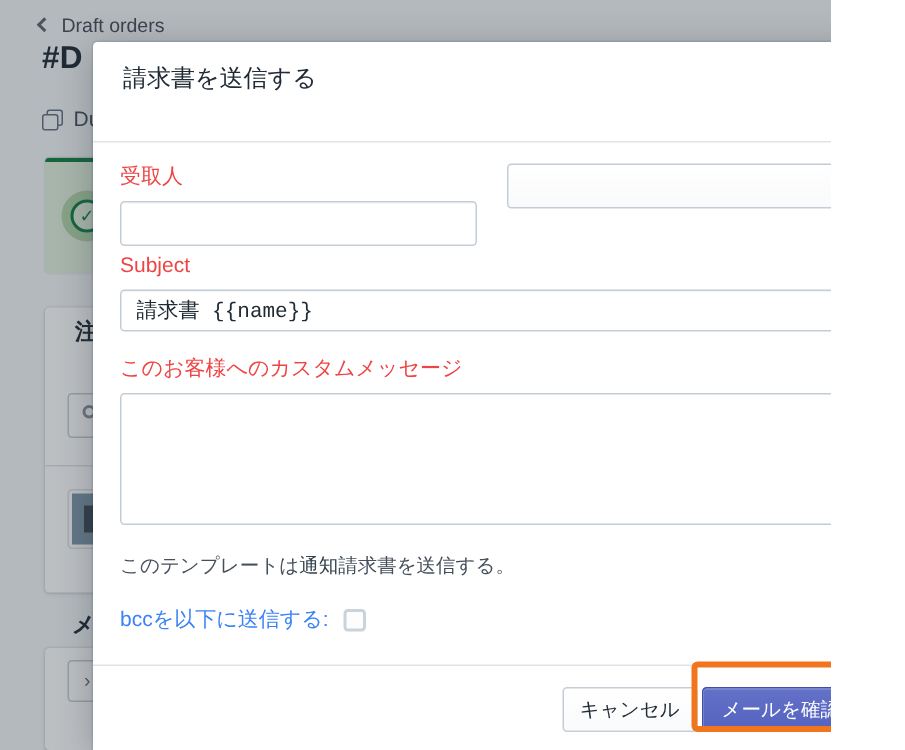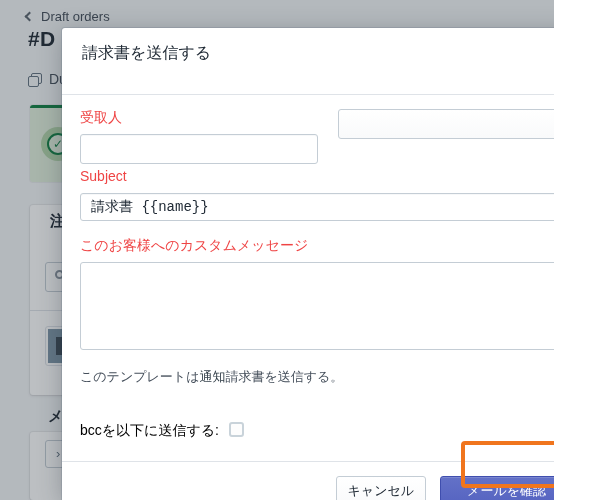--- a/index.html
+++ b/index.html
@@ -63,28 +63,28 @@
   .row-subject .text-input { height:28px; }
   .row-message { margin-top:16px; }
   .ta-wrap { position:relative; }
   .textarea { width:100%; height:88px; border:1px solid #c4cdd5; border-radius:3px; padding:6px 10px; font-size:14px; resize:none;
               font-family:inherit; color:#212b36; outline:none; display:block; }
   .grip { position:absolute; right:3px; bottom:4px; }
 
   .template-note { margin-top:18px; font-size:13px; color:#454f5b; }
   .note-link { color:#34404a; cursor:pointer; }
 
-  .bcc-row { margin-top:36px; font-size:14px; color:#000000; display:flex; }
+  .bcc-row { margin-top:18px; font-size:14px; color:#3b82f6; display:flex; align-items:center; }
   .checkbox { display:inline-block; width:15px; height:15px; border:2px solid #c9d3da; border-radius:3px; background:#fdfdfd; margin-left:10px; cursor:pointer; }
 
   .footer-divider { margin:21px -18px 0; border-top:1px solid #dfe3e8; }
   .modal-footer { padding:14px 20px; display:flex; justify-content:flex-end; align-items:center; }
   .btn { height:30px; border-radius:3px; font-size:13px; font-family:inherit; cursor:pointer; display:inline-flex; align-items:center; }
   .btn-cancel { background:linear-gradient(to bottom,#fff,#f9fafb); border:1px solid #c4cdd5; color:#212b36; padding:0 11px; }
-  .btn-primary { background:linear-gradient(to bottom,#6371c7,#5563c1); border:1px solid #3f4eae; color:#fff; padding:0 26px; margin-left:14px;
+  .btn-primary { background:linear-gradient(to bottom,#6371c7,#5563c1); border:1px solid #3f4eae; color:#fff; padding:0 12px; margin-left:3px;
                  box-shadow:inset 0 1px 0 rgba(255,255,255,.15); }
 
   .annotation { position:absolute; left:399px; top:413px; width:136px; height:47px; border:4px solid #f0751d; border-radius:4px; pointer-events:none; }
 </style>
 </head>
 <body>
 
 <div class="screen">
 
   <div class="bg-el breadcrumb">

